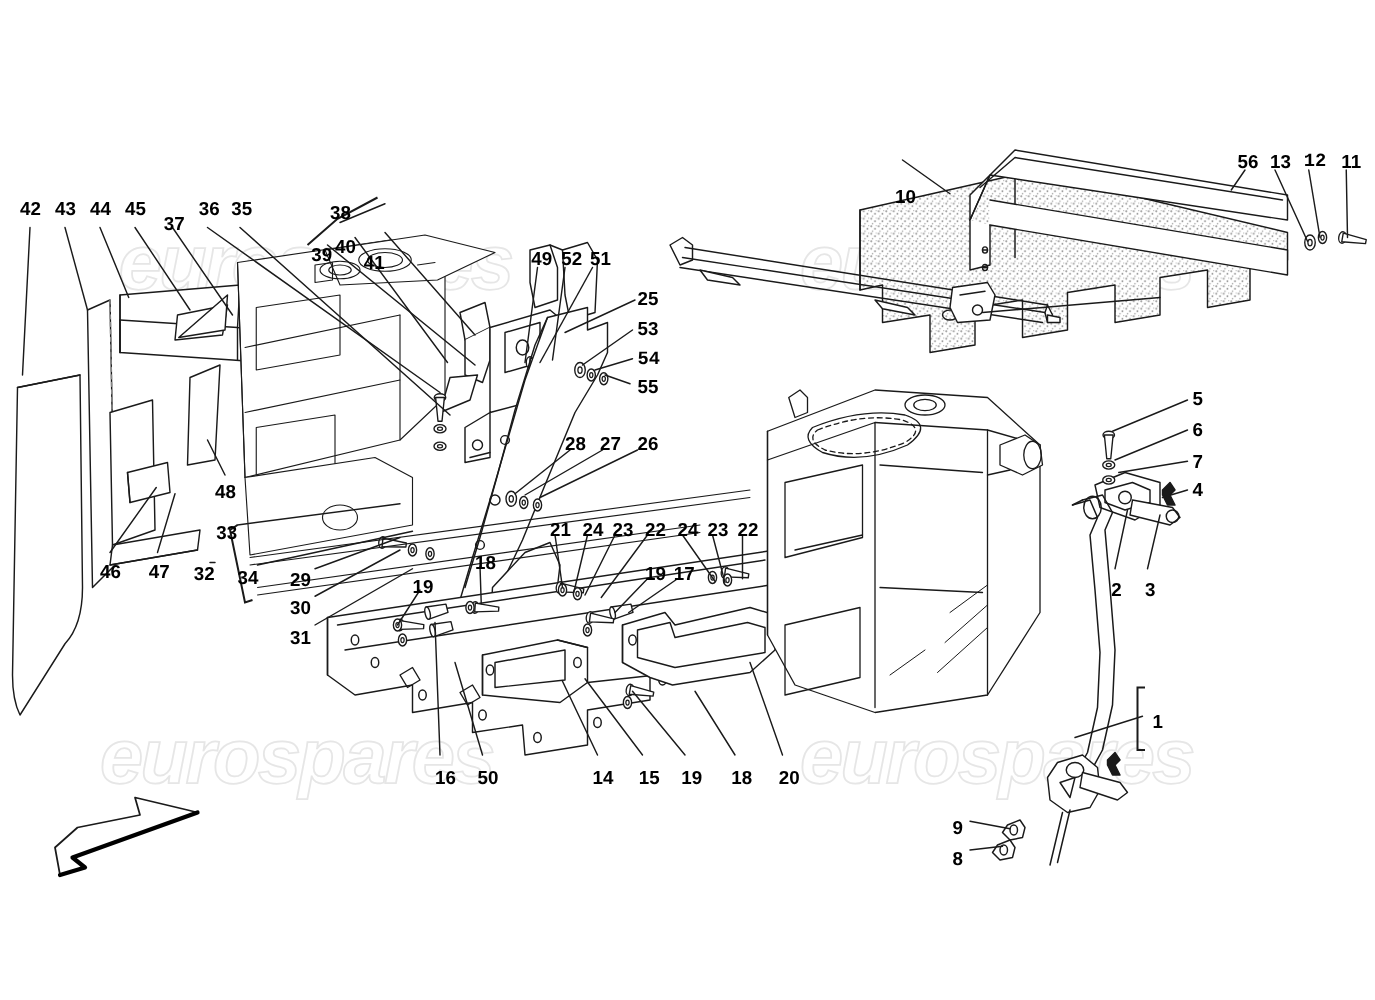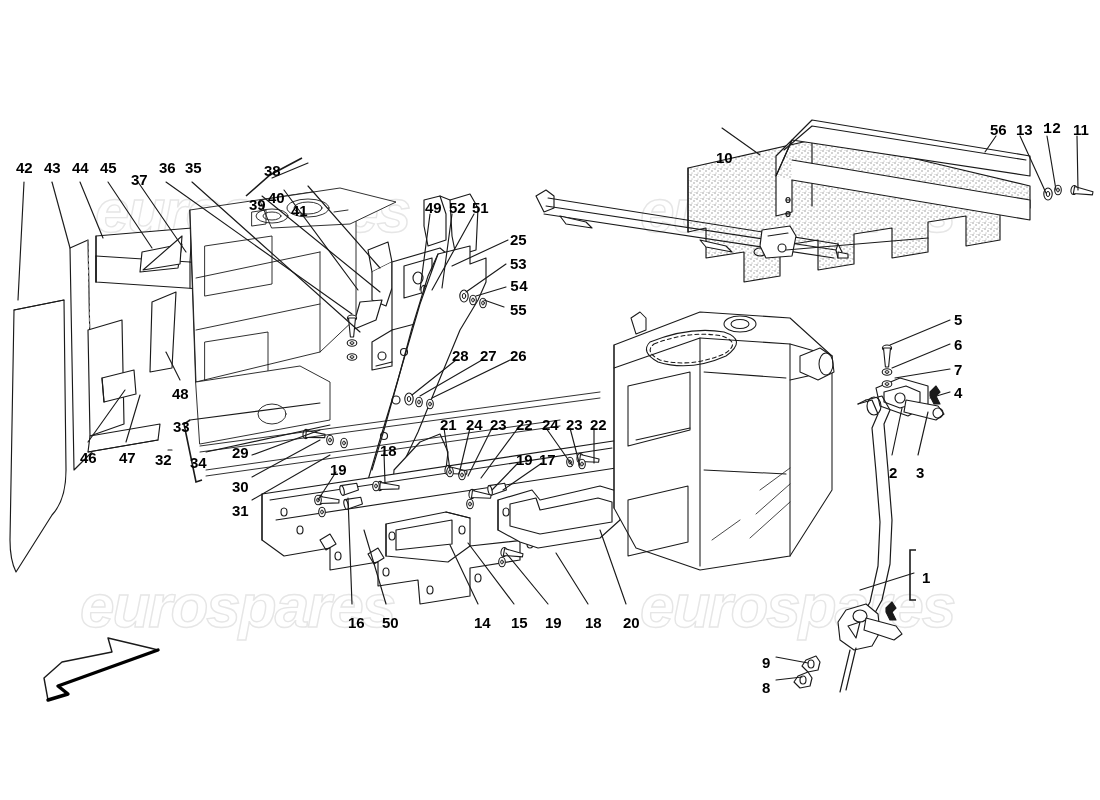--- a/index.html
+++ b/index.html
@@ -480,21 +480,21 @@
       <div class="lbl" style="left: 542px; top: 417px;">24</div>
       <div class="lbl" style="left: 566px; top: 417px;">23</div>
       <div class="lbl" style="left: 590px; top: 417px;">22</div>
       <div class="lbl" style="left: 516px; top: 452px;">19</div>
       <div class="lbl" style="left: 539px; top: 452px;">17</div>
       <div class="lbl" style="left: 380px; top: 443px;">18</div>
       <div class="lbl" style="left: 330px; top: 462px;">19</div>
       <div class="lbl" style="left: 173px; top: 419px;">33</div>
       <div class="lbl" style="left: 155px; top: 452px;">32</div>
       <div class="lbl" style="left: 190px; top: 455px;">34</div>
-      <div class="lbl" style="left: 232px; top: 445px;">29</div>
+      <div class="lbl" style="left: 232px; top: 457px;">29</div>
       <div class="lbl" style="left: 232px; top: 479px;">30</div>
       <div class="lbl" style="left: 232px; top: 503px;">31</div>
       <div class="lbl" style="left: 80px; top: 450px;">46</div>
       <div class="lbl" style="left: 119px; top: 450px;">47</div>
       <div class="lbl" style="left: 172px; top: 386px;">48</div>
       <div class="lbl" style="left: 348px; top: 615px; text-align: right;">16</div>
       <div class="lbl" style="left: 382px; top: 615px;">50</div>
       <div class="lbl" style="left: 474px; top: 615px;">14</div>
       <div class="lbl" style="left: 511px; top: 615px;">15</div>
       <div class="lbl" style="left: 545px; top: 615px;">19</div>

